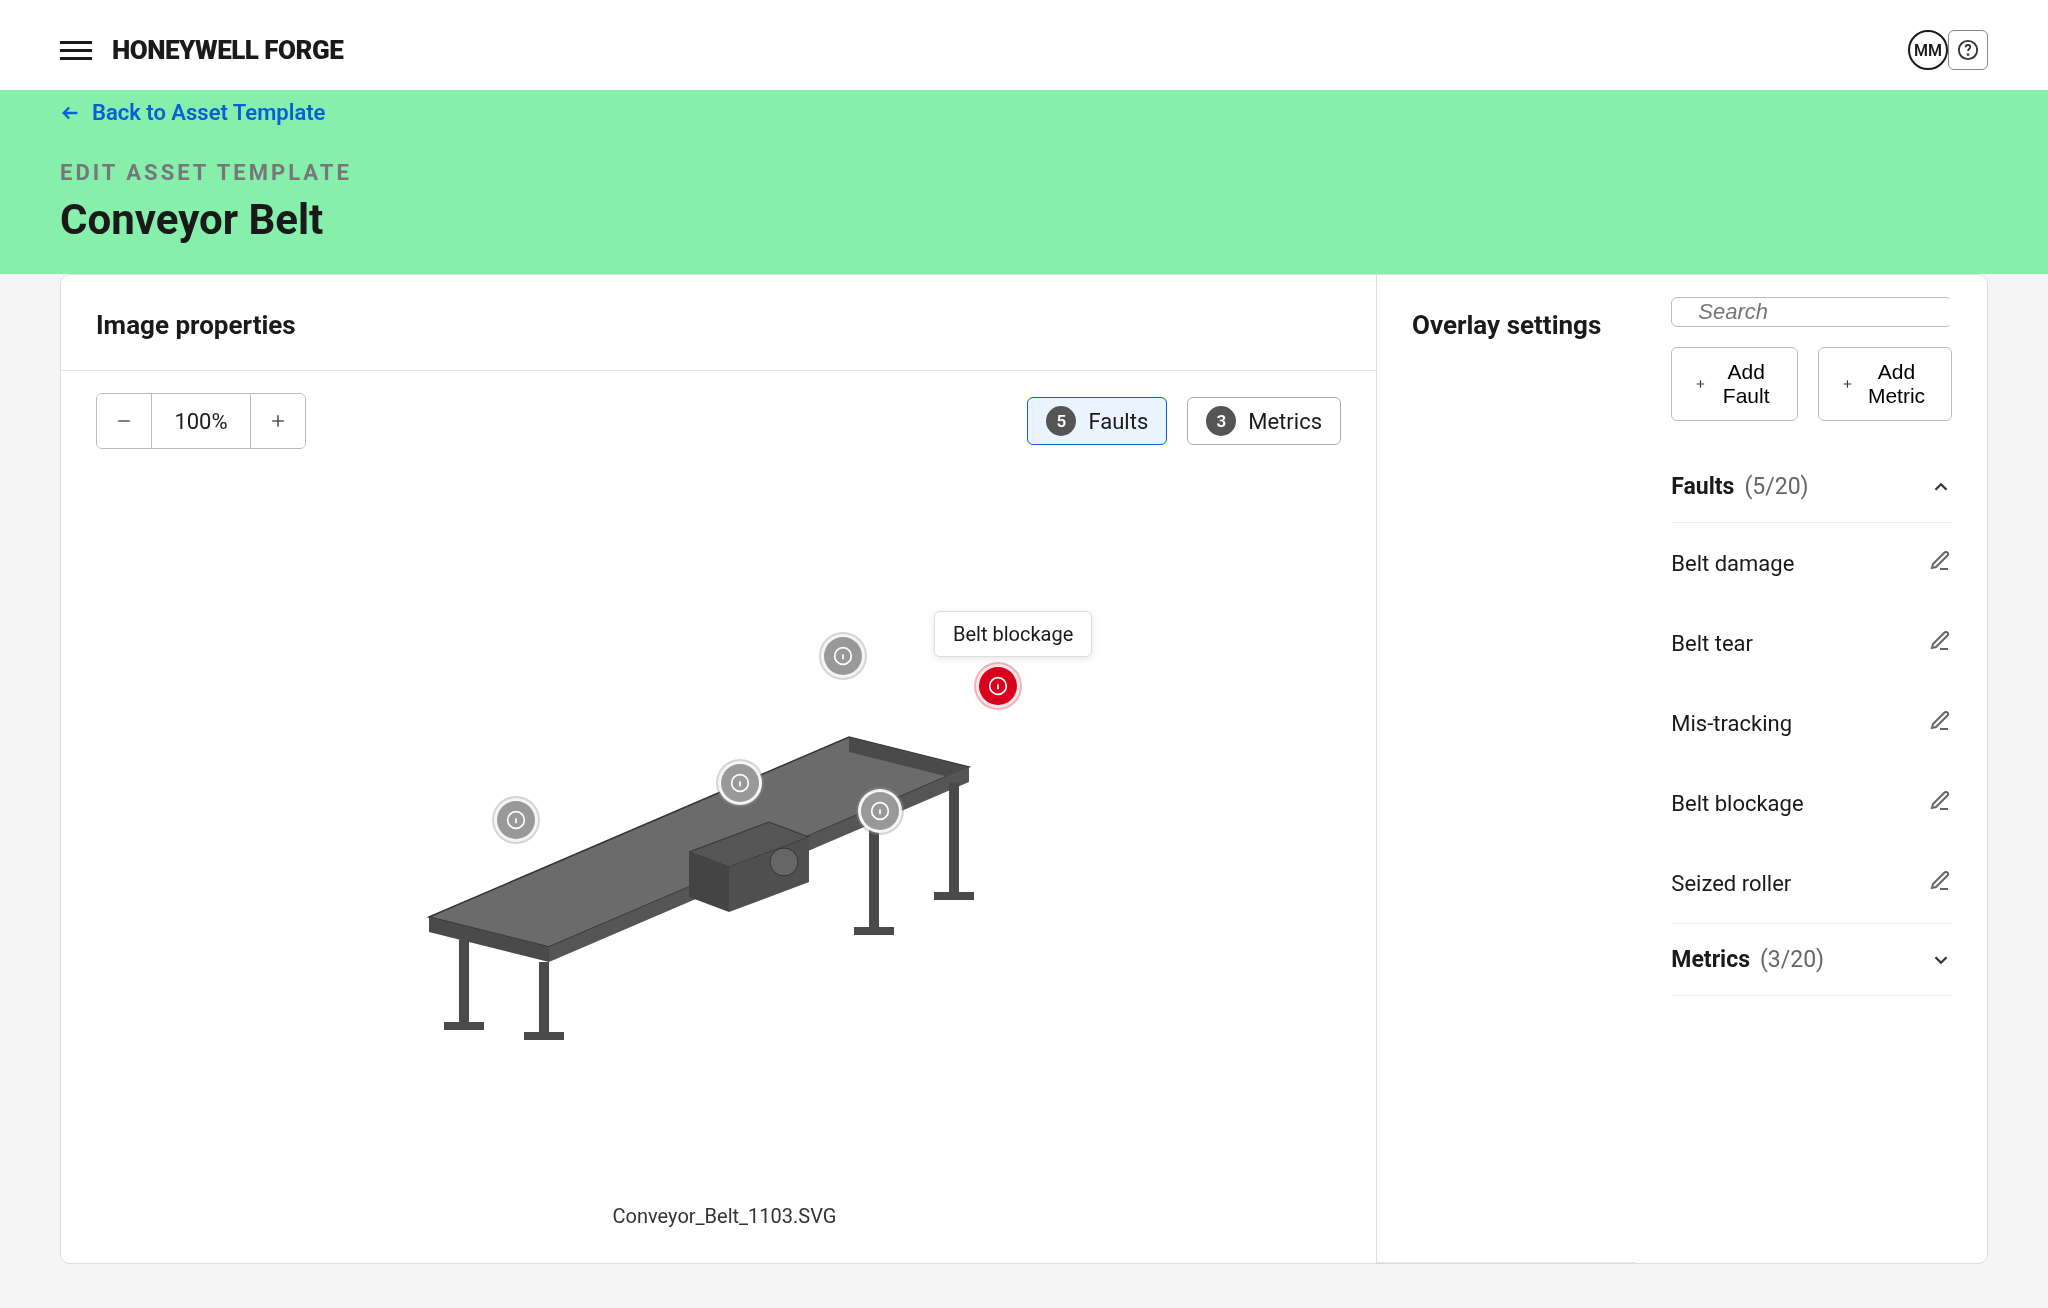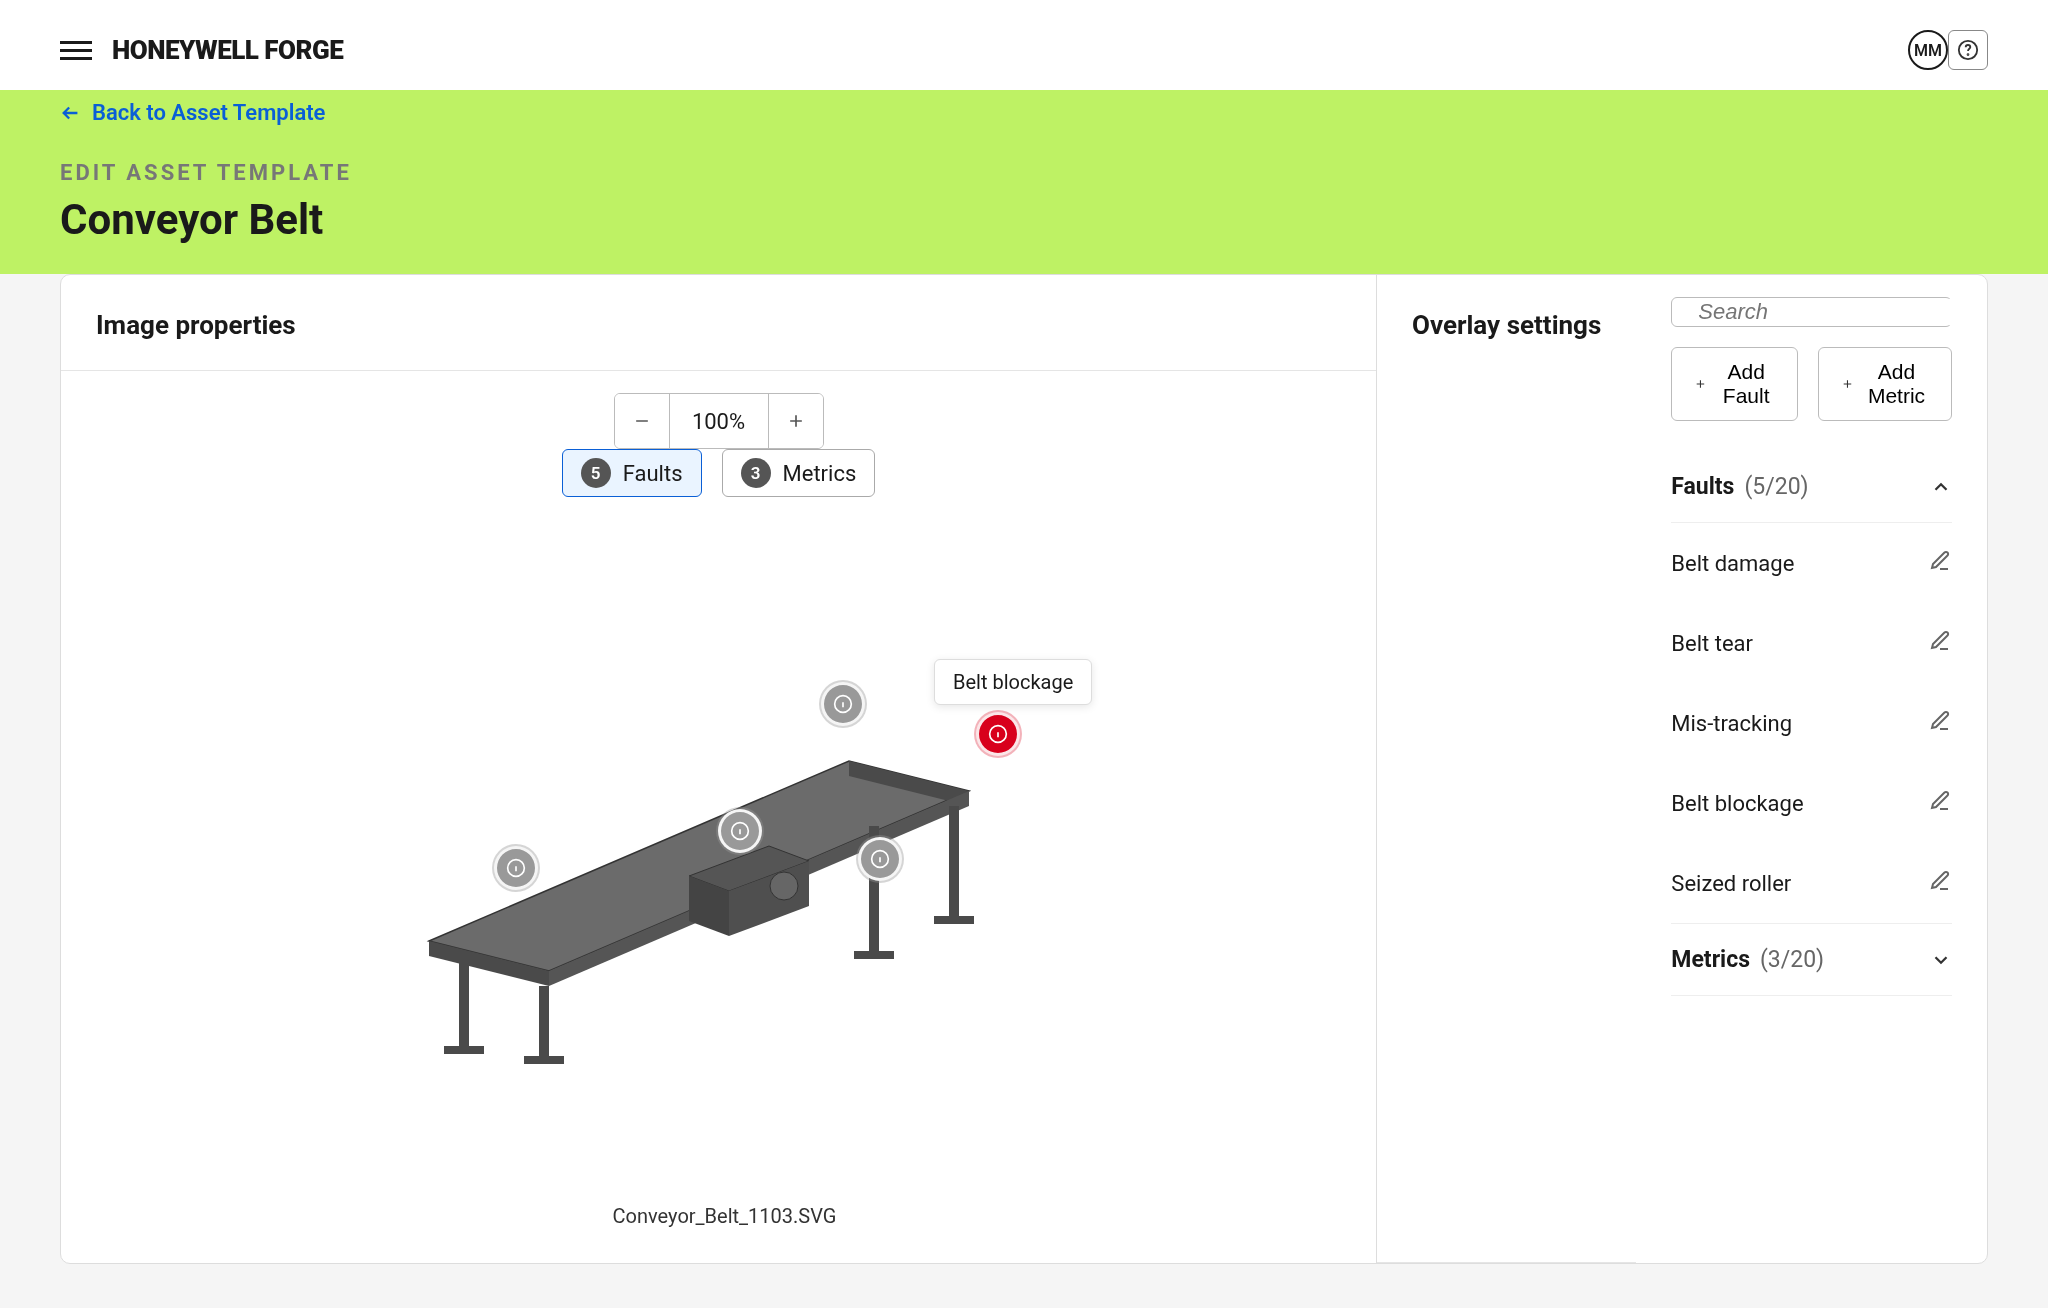--- a/index.html
+++ b/index.html
@@ -38,21 +38,21 @@
   display: flex; align-items: center; justify-content: center;
   font-size: 16px; font-weight: 600;
 }
 .help-btn {
   width: 40px; height: 40px;
   border: 1.5px solid #888;
   border-radius: 6px;
   display: flex; align-items: center; justify-content: center;
   cursor: pointer;
 }
-.subheader { padding: 10px 60px 30px 60px; background: #bef264; }
+.subheader { padding: 10px 60px 30px 60px; background: #86efac; }
 .back-link {
   display: inline-flex; align-items: center; gap: 10px;
   color: #0a5fd6; font-size: 22px; font-weight: 600;
   text-decoration: none; cursor: pointer;
   margin-bottom: 35px;
 }
 .overline {
   color: #777; font-size: 22px; letter-spacing: 3px;
   font-weight: 700; margin-bottom: 10px;
 }
@@ -67,21 +67,21 @@
 }
 .left-panel { flex: 1; display: flex; flex-direction: column; border-right: 1px solid #ddd; }
 .right-panel { width: 610px; display: flex; flex-direction: row; }
 .panel-header {
   padding: 35px 35px 30px 35px;
   border-bottom: 1px solid #e5e5e5;
 }
 .panel-title { font-size: 26px; font-weight: 700; }
 .left-toolbar {
   padding: 22px 35px;
-  display: flex; justify-content: flex-start; align-items: center; flex-direction: column;
+  display: flex; justify-content: space-between; align-items: center;
 }
 .zoom-group {
   display: flex; align-items: center;
   border: 1.5px solid #bbb; border-radius: 6px;
   overflow: hidden;
 }
 .zoom-btn {
   width: 54px; height: 54px;
   display: flex; align-items: center; justify-content: center;
   cursor: pointer; font-size: 26px; color: #555;

